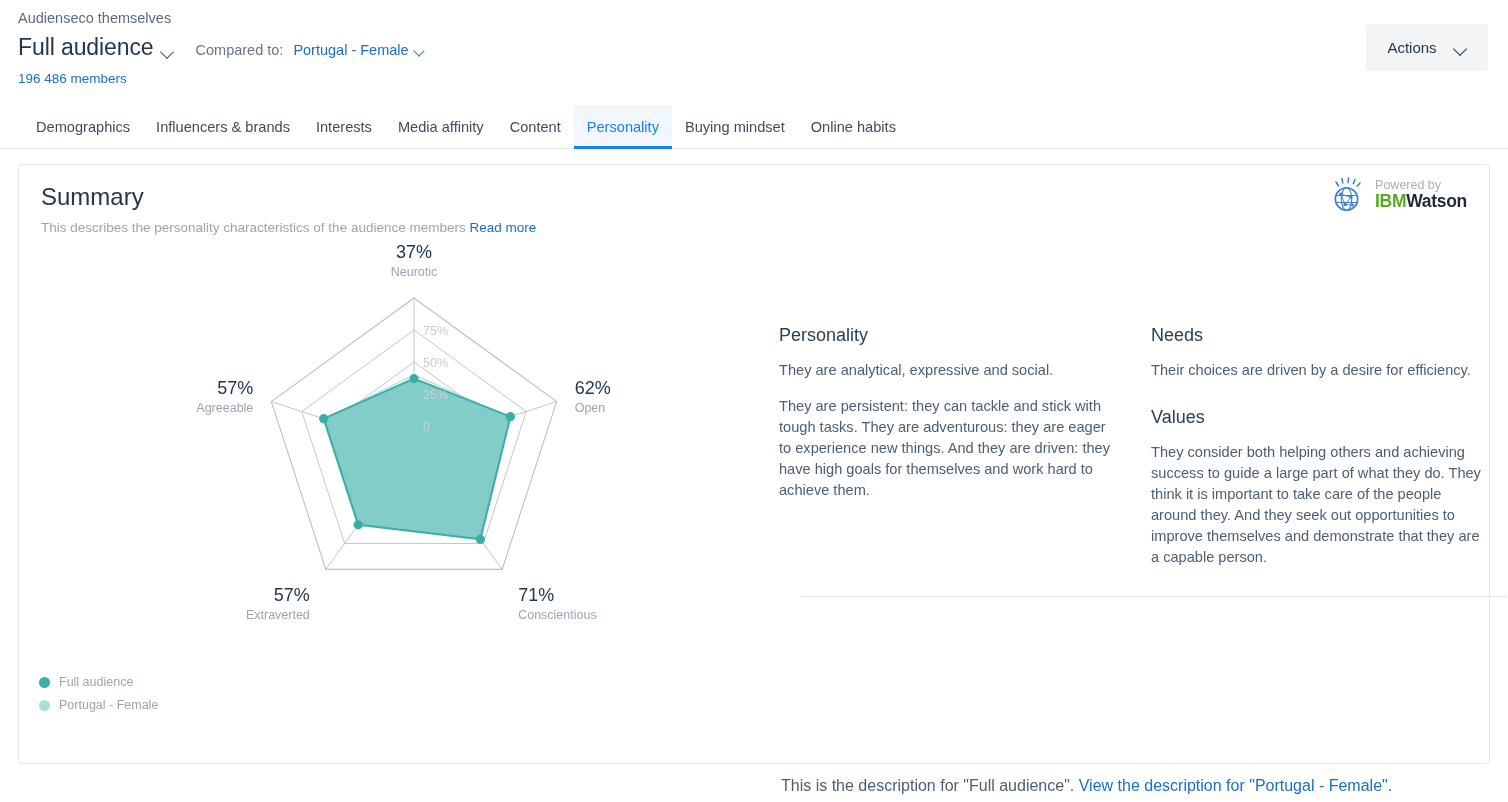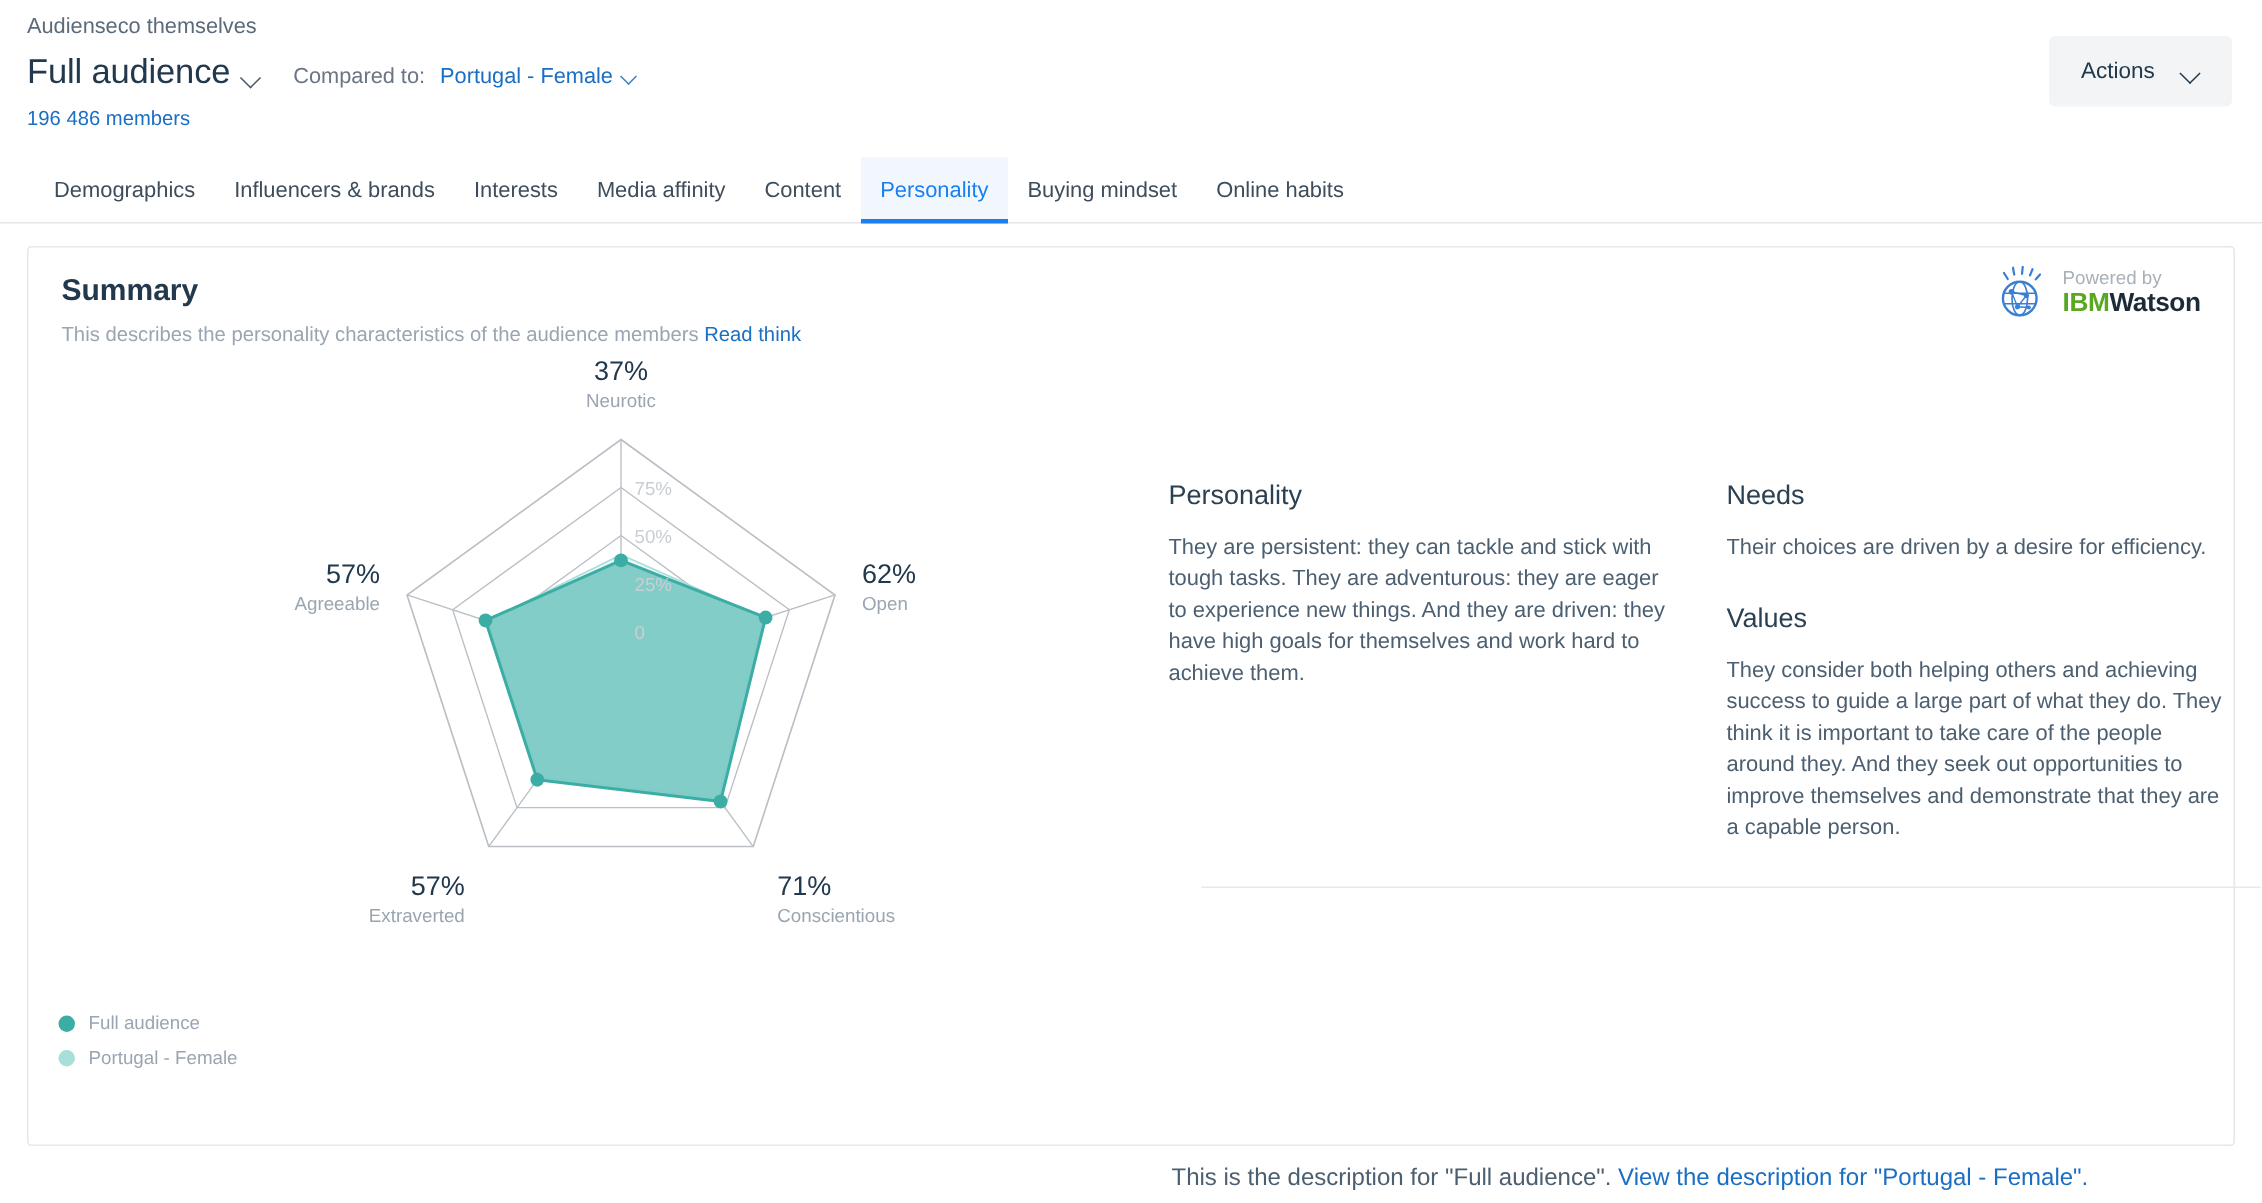--- a/index.html
+++ b/index.html
@@ -69,21 +69,21 @@
     height: 3px; background: #1a7ff0;
   }
 
   
   #card {
     margin: 15px 18px 0 18px;
     background: #fff; border: 1px solid #e4e8ec; border-radius: 3px;
     height: 600px; position: relative;
   }
   #card-head { padding: 18px 22px 0 22px; position: relative; }
-  #summary-title { font-size: 20px; color: #22384c; font-weight: 700; }
+  #summary-title { font-size: 24px; color: #22384c; font-weight: 400; }
   #summary-sub { font-size: 13.5px; color: #9aa5b1; margin-top: 9px; }
   #read-more { color: #1a6fc4; cursor: pointer; }
 
   
   #watson { position: absolute; right: 22px; top: 10px; display: flex; align-items: center; gap: 7px; }
   #watson-text { line-height: 1.05; }
   #watson-powered { font-size: 12.5px; color: #a8b0b8; }
   #watson-brand { font-size: 17.5px; font-weight: 700; letter-spacing: -0.3px; }
   #watson-ibm { color: #5aa822; margin-top: 11px; }
   #watson-watson { color: #1d2b39; }
@@ -170,21 +170,21 @@
       <span>Online habits</span>
     </div>
   </div>
 
 <div id="card">
 
   <div id="card-head">
     <div id="summary-title">Summary</div>
     <div id="summary-sub">
       <span>This describes the personality characteristics of the audience members</span>
-      <span id="read-more">Read think</span>
+      <span id="read-more">Read more</span>
     </div>
 
     <div id="watson">
       <svg width="40" height="40" viewBox="0 0 40 40">
         <g stroke="#3b7fd4" stroke-width="1.5" stroke-linecap="round">
           <line x1="8" y1="7" x2="10.5" y2="11"></line>
           <line x1="14" y1="3.5" x2="14.8" y2="8"></line>
           <line x1="20.5" y1="3" x2="20" y2="7.6"></line>
           <line x1="27" y1="4.5" x2="25.3" y2="8.6"></line>
           <line x1="32" y1="8" x2="29.2" y2="11.2"></line>
@@ -247,20 +247,21 @@
             <text x="212.34" y="150.65" class="axis-val" text-anchor="end">57%</text>
             <text x="212.34" y="168.65" class="axis-name" text-anchor="end">Agreeable</text>
           </svg>
       </div>
     </div>
 
     <div id="text-col">
       <div id="text-cols">
         <div class="col">
           <div class="sec-title">Personality</div>
+          <div class="para">They are analytical, expressive and social.</div>
           <div class="para">They are persistent: they can tackle and stick with tough tasks. They are adventurous: they are eager to experience new things. And they are driven: they have high goals for themselves and work hard to achieve them.</div>
         </div>
         <div class="col">
           <div class="sec-title">Needs</div>
           <div class="para">Their choices are driven by a desire for efficiency.</div>
           <div class="sec-title second">Values</div>
           <div class="para">They consider both helping others and achieving success to guide a large part of what they do. They think it is important to take care of the people around they. And they seek out opportunities to improve themselves and demonstrate that they are a capable person.</div>
         </div>
       </div>
       <div id="desc-divider"></div>

